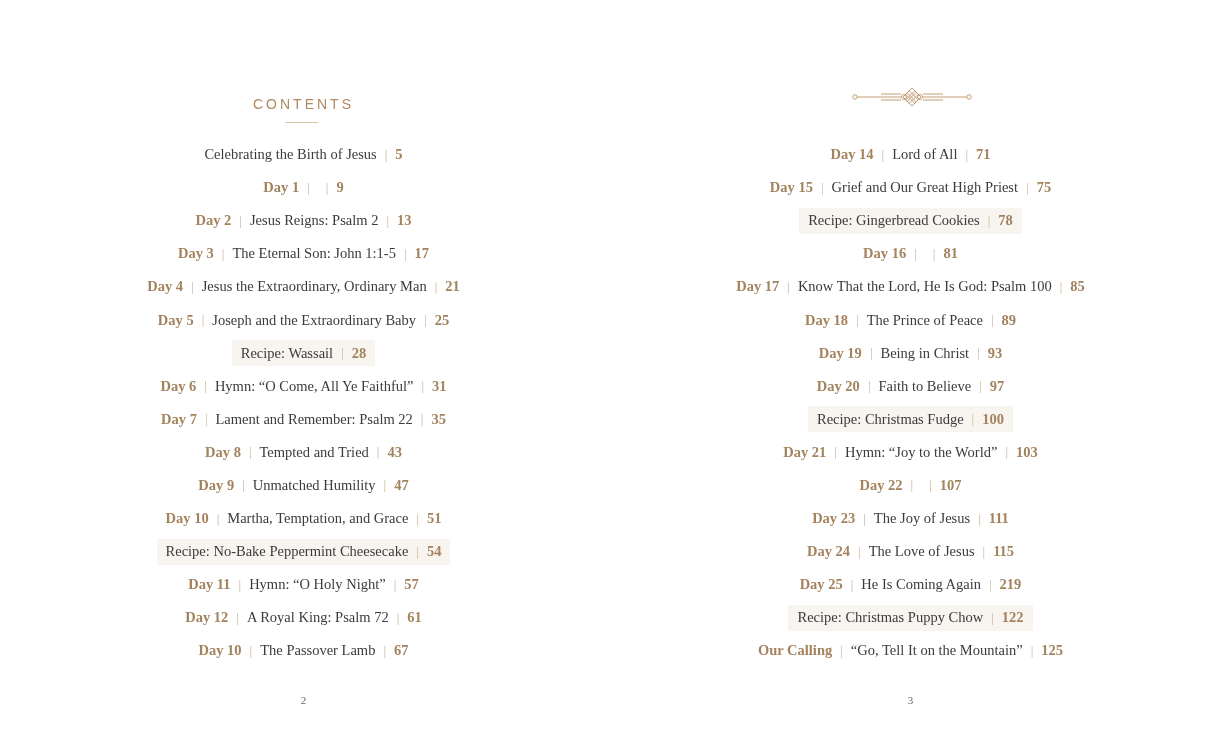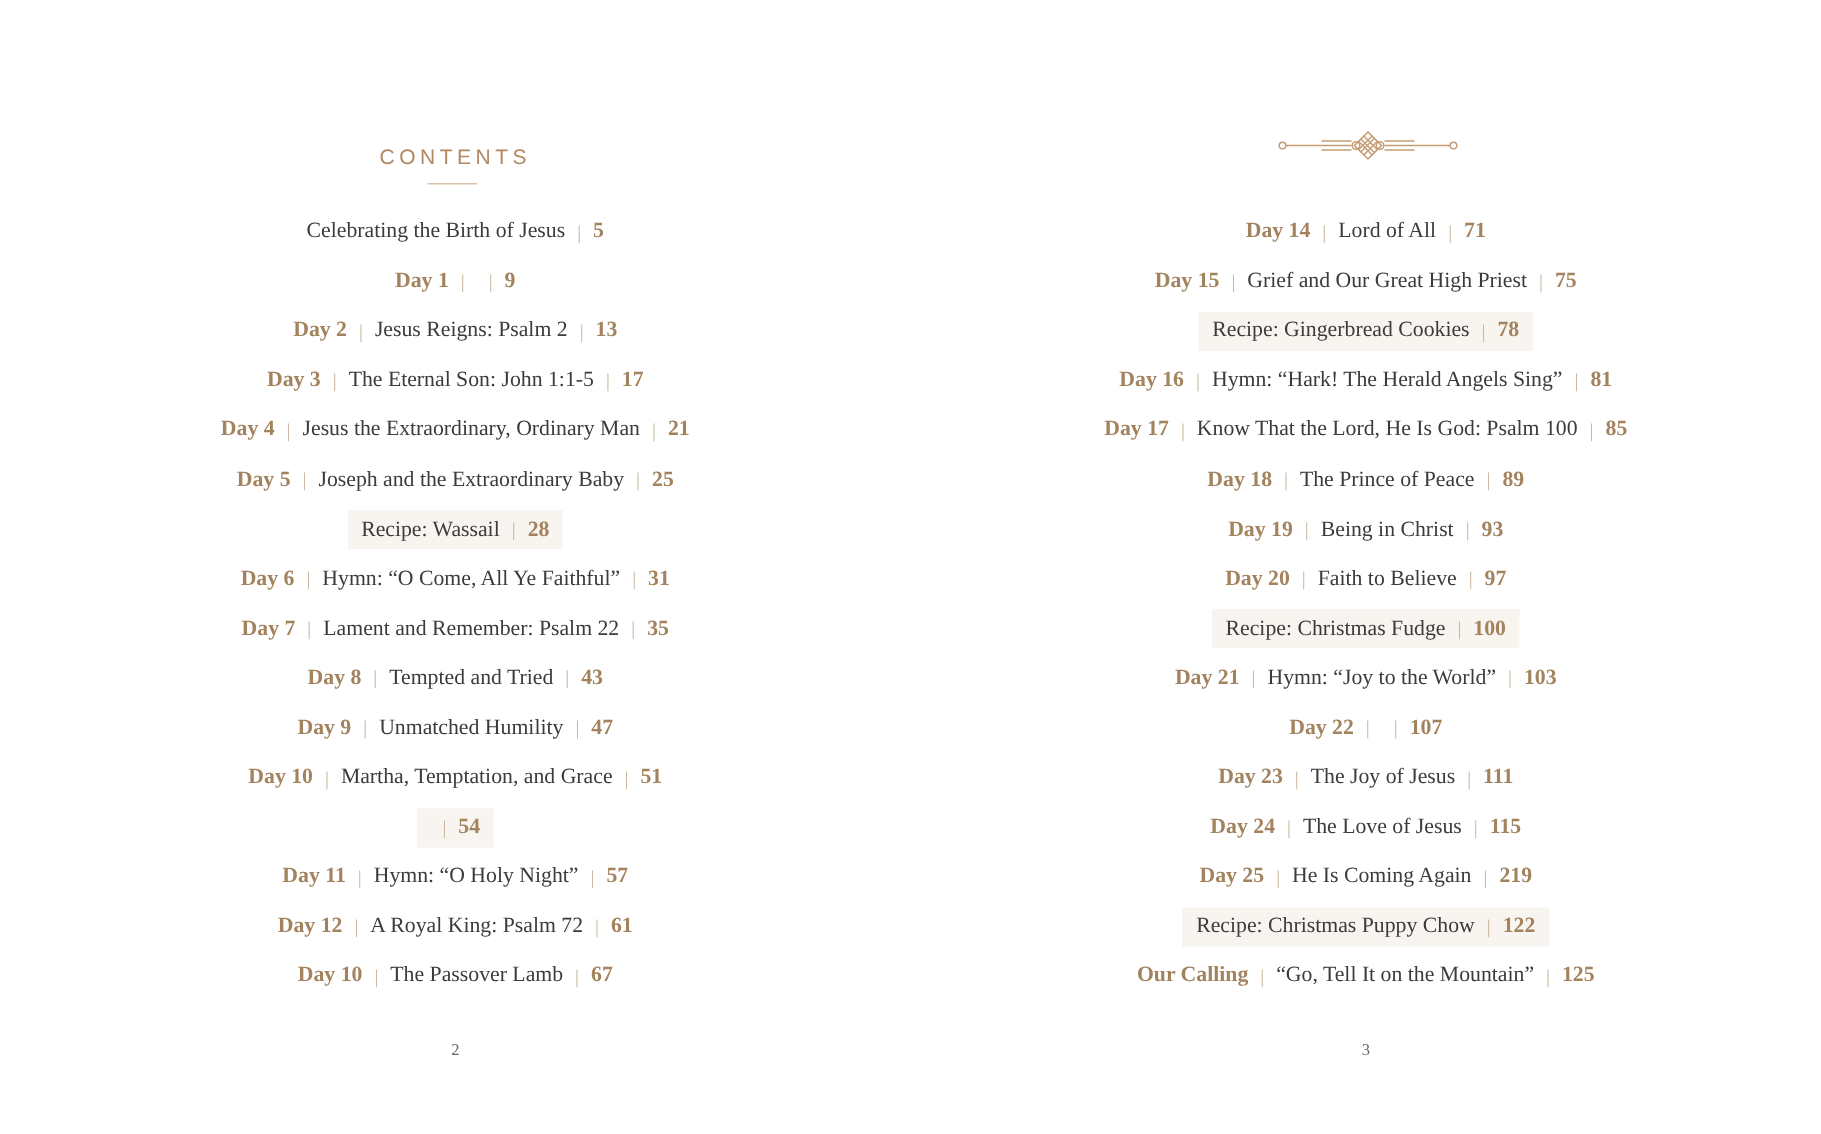--- a/index.html
+++ b/index.html
@@ -142,20 +142,21 @@
         <span class="entry-inner">
           <span class="label">Day 10</span>
           <span class="sep">|</span>
           <span class="entry-title">Martha, Temptation, and Grace</span>
           <span class="sep">|</span>
           <span class="page-num">51</span>
         </span>
       </li>
       <li class="toc-entry recipe">
         <span class="entry-inner">
+          <span class="entry-title">Recipe: No-Bake Peppermint Cheesecake</span>
           <span class="sep">|</span>
           <span class="page-num">54</span>
         </span>
       </li>
       <li class="toc-entry day">
         <span class="entry-inner">
           <span class="label">Day 11</span>
           <span class="sep">|</span>
           <span class="entry-title">Hymn: “O Holy Night”</span>
           <span class="sep">|</span>
@@ -226,21 +227,20 @@
         <span class="entry-inner">
           <span class="entry-title">Recipe: Gingerbread Cookies</span>
           <span class="sep">|</span>
           <span class="page-num">78</span>
         </span>
       </li>
       <li class="toc-entry day">
         <span class="entry-inner">
           <span class="label">Day 16</span>
           <span class="sep">|</span>
-          <span class="entry-title">Hymn: “Hark! The Herald Angels Sing”</span>
           <span class="sep">|</span>
           <span class="page-num">81</span>
         </span>
       </li>
       <li class="toc-entry day">
         <span class="entry-inner">
           <span class="label">Day 17</span>
           <span class="sep">|</span>
           <span class="entry-title">Know That the Lord, He Is God: Psalm 100</span>
           <span class="sep">|</span>

